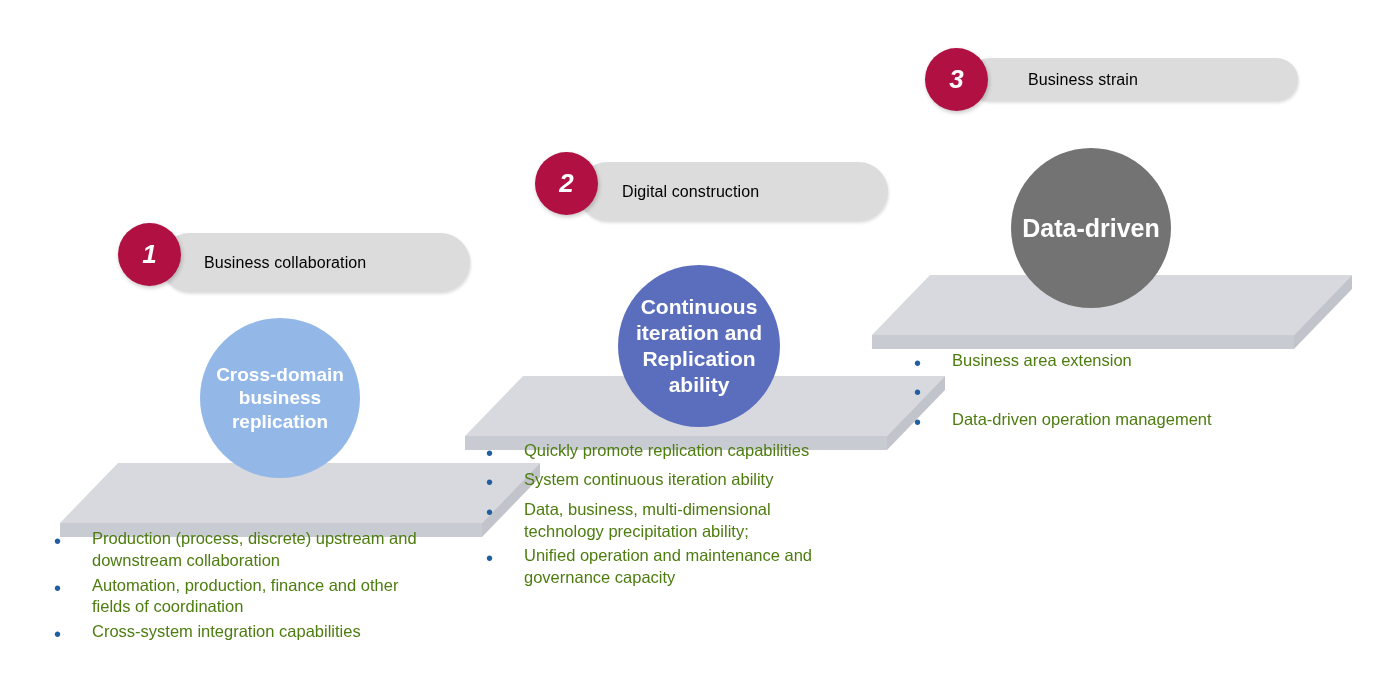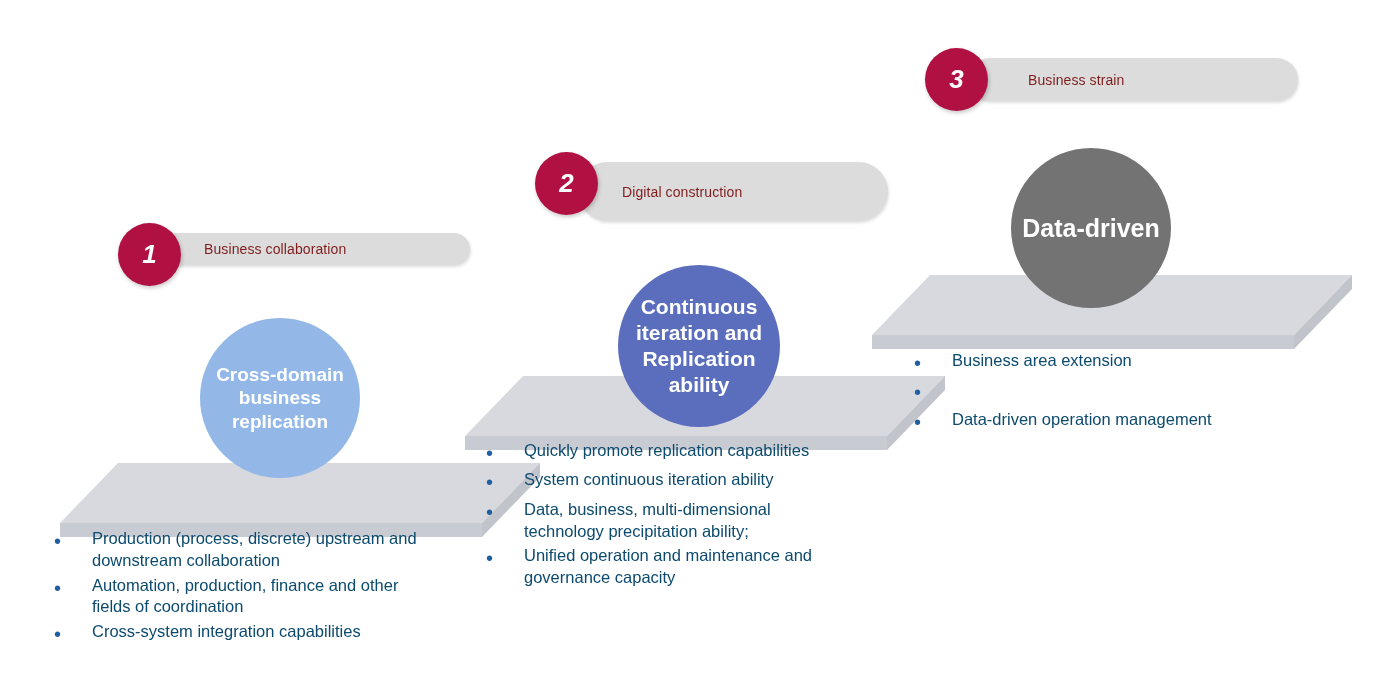--- a/index.html
+++ b/index.html
@@ -31,22 +31,22 @@
   .platform svg { display: block; }
   .pill {
     position: absolute;
     border-radius: 999px;
     background: #dcdcdc;
     display: flex;
     align-items: center;
     box-shadow: 1px 2px 3px rgba(0,0,0,0.13);
   }
   .pill-label {
-    color: #7f1d1d;
-    font-size: 14px;
+    color: #000000;
+    font-size: 16px;
     white-space: nowrap;
     letter-spacing: 0.1px;
   }
   .badge {
     position: absolute;
     border-radius: 50%;
     background: #b01042;
     display: flex;
     align-items: center;
     justify-content: center;
@@ -94,21 +94,21 @@
     color: #1f5fa0;
     font-size: 20px;
     line-height: 1.32;
     width: 44px;
     flex: 0 0 44px;
     text-align: left;
     padding-left: 6px;
     box-sizing: border-box;
   }
   .bullet-text {
-    color: #0c4a6e;
+    color: #4d7c0f;
     font-size: 16.5px;
     line-height: 1.32;
     max-width: 330px;
   }
 </style>
 </head>
 <body>
 
 <div id="stage">
 
@@ -117,21 +117,21 @@
       <polygon points="58,8 480,8 422,68 0,68" fill="#d7d9de"></polygon>
       <polygon points="0,68 422,68 422,82 0,82" fill="#c9cbd2"></polygon>
       <polygon points="422,68 480,8 480,22 422,82" fill="#c2c4cb"></polygon>
     </svg>
   </div>
 
   <div class="circle" style="left:200px; top:318px; width:160px; height:160px; background:#93b8e8;">
     <span class="circle-label" style="font-size:19px;">Cross-domain business replication</span>
   </div>
 
-  <div class="pill" style="left:160px; top:233px; width:266px; height:32px; padding-left:44px;">
+  <div class="pill" style="left:160px; top:233px; width:266px; height:59px; padding-left:44px;">
     <span class="pill-label">Business collaboration</span>
   </div>
   <div class="badge" style="left:118px; top:223px; width:63px; height:63px;">
     <span class="badge-num">1</span>
   </div>
 
   <div class="bullets" style="left:48px; top:528px; width:400px;">
     <div class="bullet-row">
       <span class="bullet-dot">•</span>
       <span class="bullet-text">Production (process, discrete) upstream and downstream collaboration</span>

